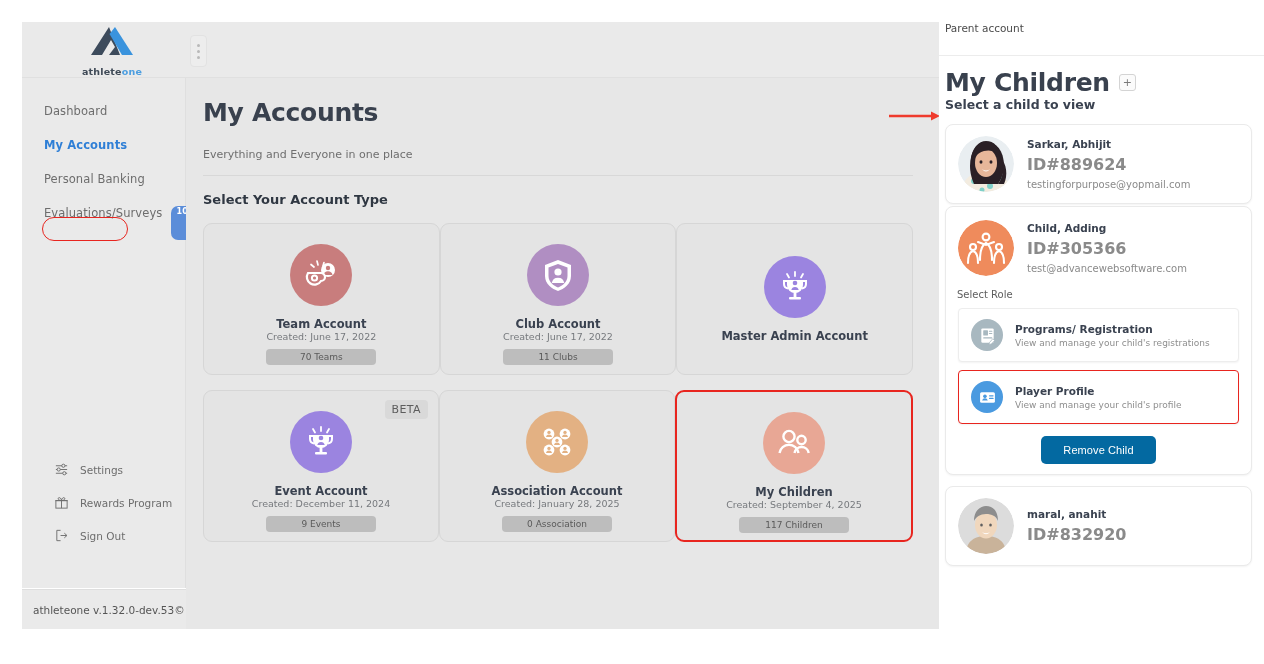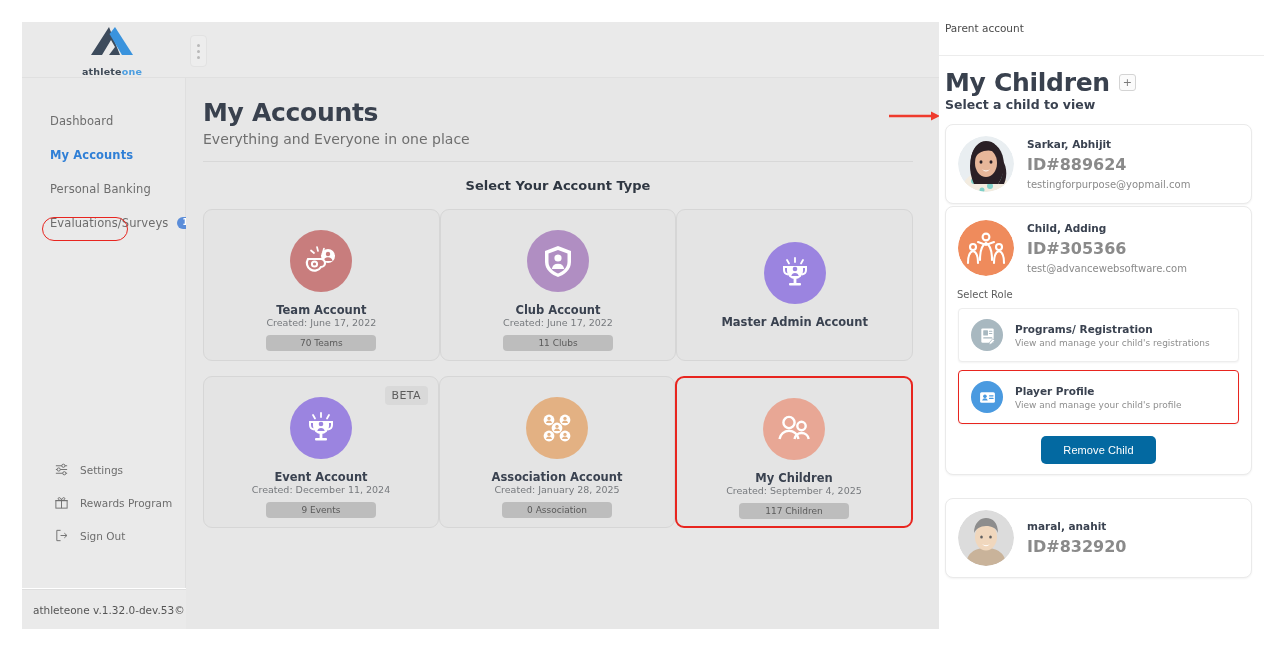--- a/index.html
+++ b/index.html
@@ -35,22 +35,22 @@
   }
   .dots-btn i { width:3px; height:3px; border-radius:50%; background:#b9b9b9; display:block; }
 
   
   .sidebar {
     position:absolute; left:22px; top:78px; width:164px; height:510px;
     background:#eaeaea; border-right:1px solid #dfdfdf;
   }
   .nav-top { padding-top:26px; }
   .nav-item {
-    position:relative; height:34px; display:flex; align-items:center;
-    padding-left:28px; font-size:11.5px; color:#6d6d6d; letter-spacing:.1px;
+    position:relative; height:34px; display:flex; 
+    padding-left:22px; font-size:11.5px; color:#6d6d6d; letter-spacing:.1px;
   }
   .nav-item.active { color:#2f7fd6; font-weight:bold; }
   .nav-ring {
     position:absolute; left:20px; top:139px; width:86px; height:24px;
     border:1.6px solid #e8251f; border-radius:14px; pointer-events:none;
   }
   .badge {
     margin-left:9px; background:#5b8dd9; color:#fff; font-size:8px; font-weight:bold;
     border-radius:7px; padding:2px 5px 2px 5px; letter-spacing:.2px; line-height:1;
   }
@@ -70,23 +70,23 @@
   }
   .sidebar-foot-fill { position:absolute; left:22px; top:629px; width:164px; height:35px; background:#fff; }
 
   
   .main {
     position:absolute; left:186px; top:78px; width:753px; height:551px;
     background:#e7e7e7;
   }
   .main-pad { padding:22px 26px 0 17px; }
   .page-title { font-size:25px; font-weight:bold; color:#39414e; letter-spacing:-.3px; line-height:1.05;}
-  .page-sub { font-size:14px; color:#6f6f6f; margin-top:5px; }
+  .page-sub { font-size:11px; color:#6f6f6f; margin-top:22px; }
   .hr { height:1px; background:#d8d8d8; margin:14px 0 0 0; }
-  .section-title { font-size:13px; font-weight:bold; color:#2f3742; margin-top:16px;text-align:center; }
+  .section-title { font-size:13px; font-weight:bold; color:#2f3742; margin-top:16px; }
 
   .cards { margin-top:16px; display:flex; flex-direction:column; gap:15px; }
   .card-row { display:flex; gap:0; }
   .card {
     position:relative; flex:1 1 0; min-width:0; height:152px;
     background:#e4e4e4; border:1px solid #d6d6d6; border-radius:9px;
     display:flex; flex-direction:column; align-items:center; justify-content:flex-start;
     padding-top:20px;
   }
   .card.highlight { border:2px solid #e8251f; }
@@ -489,21 +489,21 @@
             <div class="role-title">Player Profile</div>
             <div class="role-desc">View and manage your child's profile</div>
           </div>
         </div>
 
         <div class="remove-wrap">
           <button class="remove-btn">Remove Child</button>
         </div>
       </div>
 
-      <div class="child-card" style="margin-top:23px;">
+      <div class="child-card" style="margin-top:11px;">
         <div class="avatar">
           <svg width="56" height="56" viewBox="0 0 56 56">
             <defs>
                 <clipPath id="c3">
                   <circle cx="28" cy="28" r="28"></circle>
                 </clipPath>
               </defs>
             <g clip-path="url(#c3)">
               <rect width="56" height="56" fill="#dcdcdc"></rect>
               <path d="M8 56 C8 43 17 38 28 38 C39 38 48 43 48 56 Z" fill="#c9b39a"></path>

